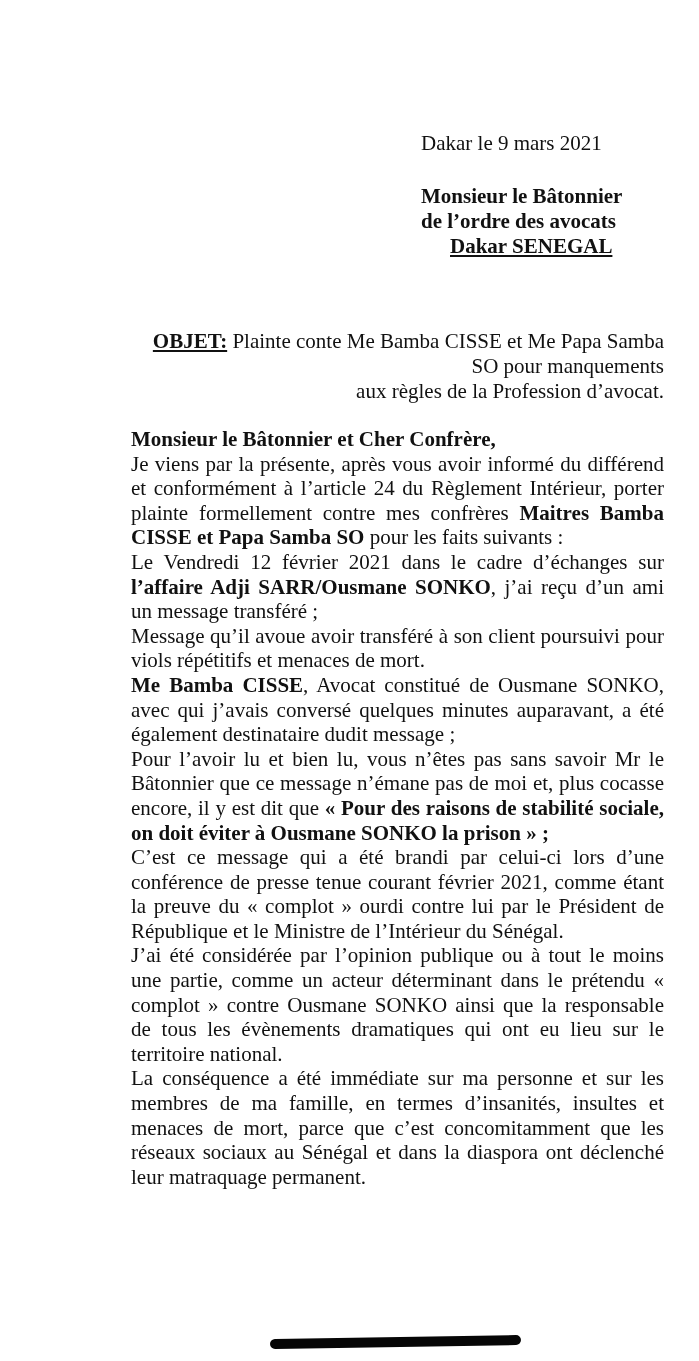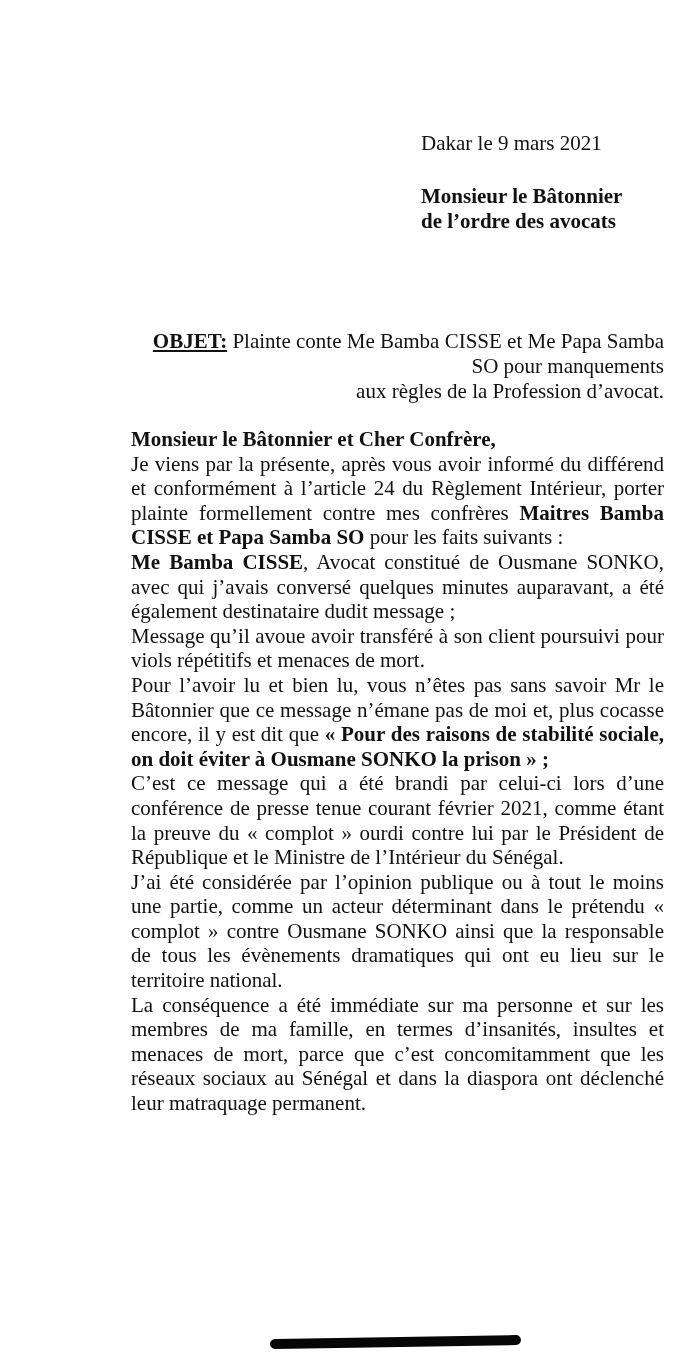--- a/index.html
+++ b/index.html
@@ -71,32 +71,34 @@
 </head>
 <body>
 
 <div class="page">
 
   <div class="date-line">Dakar le 9 mars 2021</div>
 
   <div class="addressee">
     <div class="l1">Monsieur le Bâtonnier</div>
     <div class="l2">de l’ordre des avocats</div>
+    <div class="l4">Dakar SENEGAL</div>
   </div>
 
   <div class="objet-block">
     <p><span class="b u">OBJET:</span><span> Plainte conte Me Bamba CISSE et Me Papa Samba SO pour manquements</span></p>
     <p class="objet-line2">aux règles de la Profession d’avocat.</p>
   </div>
 
   <div class="body-block">
     <p class="salutation">Monsieur le Bâtonnier et Cher Confrère,</p>
     <p class="body-paragraph"><span>Je viens par la présente, après vous avoir informé du différend et conformément à l’article 24 du Règlement Intérieur, porter plainte formellement contre mes confrères </span><span class="b">Maitres Bamba CISSE et Papa Samba SO</span><span> pour les faits suivants :</span></p>
+    <p class="body-paragraph"><span>Le Vendredi 12 février 2021 dans le cadre d’échanges sur </span><span class="b">l’affaire Adji SARR/Ousmane SONKO</span><span>, j’ai reçu d’un ami un message transféré ;</span></p>
+    <p class="body-paragraph"><span>Message qu’il avoue avoir transféré à son client poursuivi pour viols répétitifs et menaces de mort.</span></p>
     <p class="body-paragraph"><span class="b">Me Bamba CISSE</span><span>, Avocat constitué de Ousmane SONKO, avec qui j’avais conversé quelques minutes auparavant, a été également destinataire dudit message ;</span></p>
-    <p class="body-paragraph"><span>Message qu’il avoue avoir transféré à son client poursuivi pour viols répétitifs et menaces de mort.</span></p>
     <p class="body-paragraph"><span>Pour l’avoir lu et bien lu, vous n’êtes pas sans savoir Mr le Bâtonnier que ce message n’émane pas de moi et, plus cocasse encore, il y est dit que </span><span class="b">« Pour des raisons de stabilité sociale, on doit éviter à Ousmane SONKO la prison » ;</span></p>
     <p class="body-paragraph"><span>C’est ce message qui a été brandi par celui-ci lors d’une conférence de presse tenue courant février 2021, comme étant la preuve du « complot » ourdi contre lui par le Président de République et le Ministre de l’Intérieur du Sénégal.</span></p>
     <p class="body-paragraph"><span>J’ai été considérée par l’opinion publique ou à tout le moins une partie, comme un acteur déterminant dans le prétendu « complot » contre Ousmane SONKO ainsi que la responsable de tous les évènements dramatiques qui ont eu lieu sur le territoire national.</span></p>
     <p class="body-paragraph"><span>La conséquence a été immédiate sur ma personne et sur les membres de ma famille, en termes d’insanités, insultes et menaces de mort, parce que c’est concomitamment que les réseaux sociaux au Sénégal et dans la diaspora ont déclenché leur matraquage permanent.</span></p>
   </div>
 
   <div class="redaction-bar"></div>
 
 </div>
 

